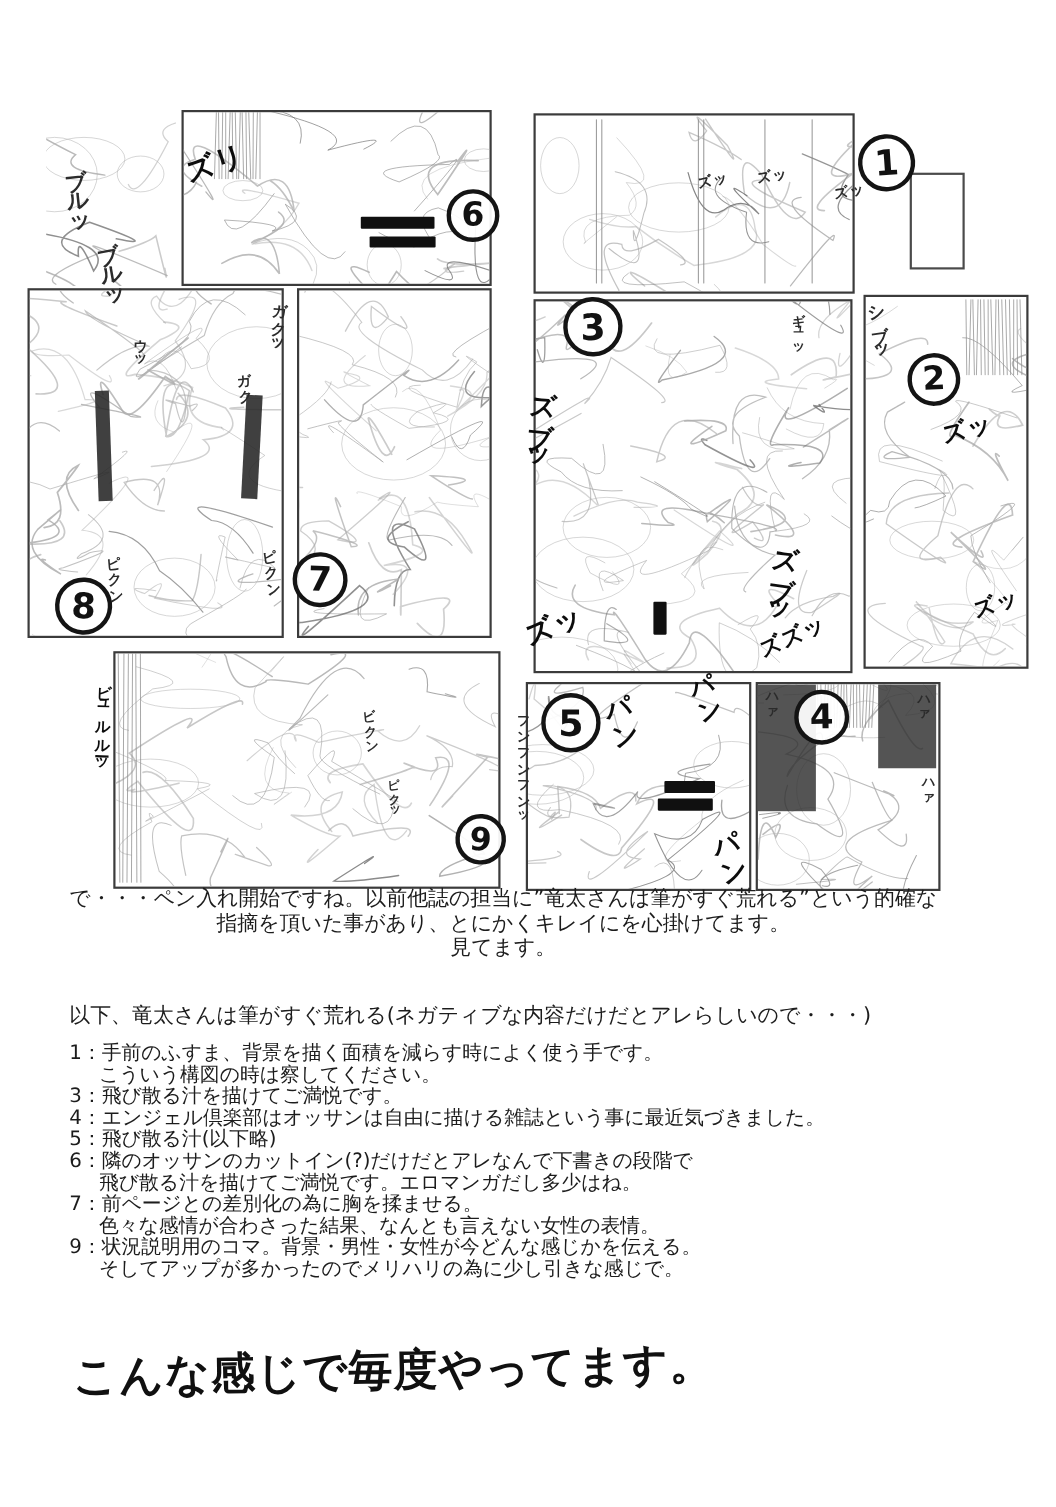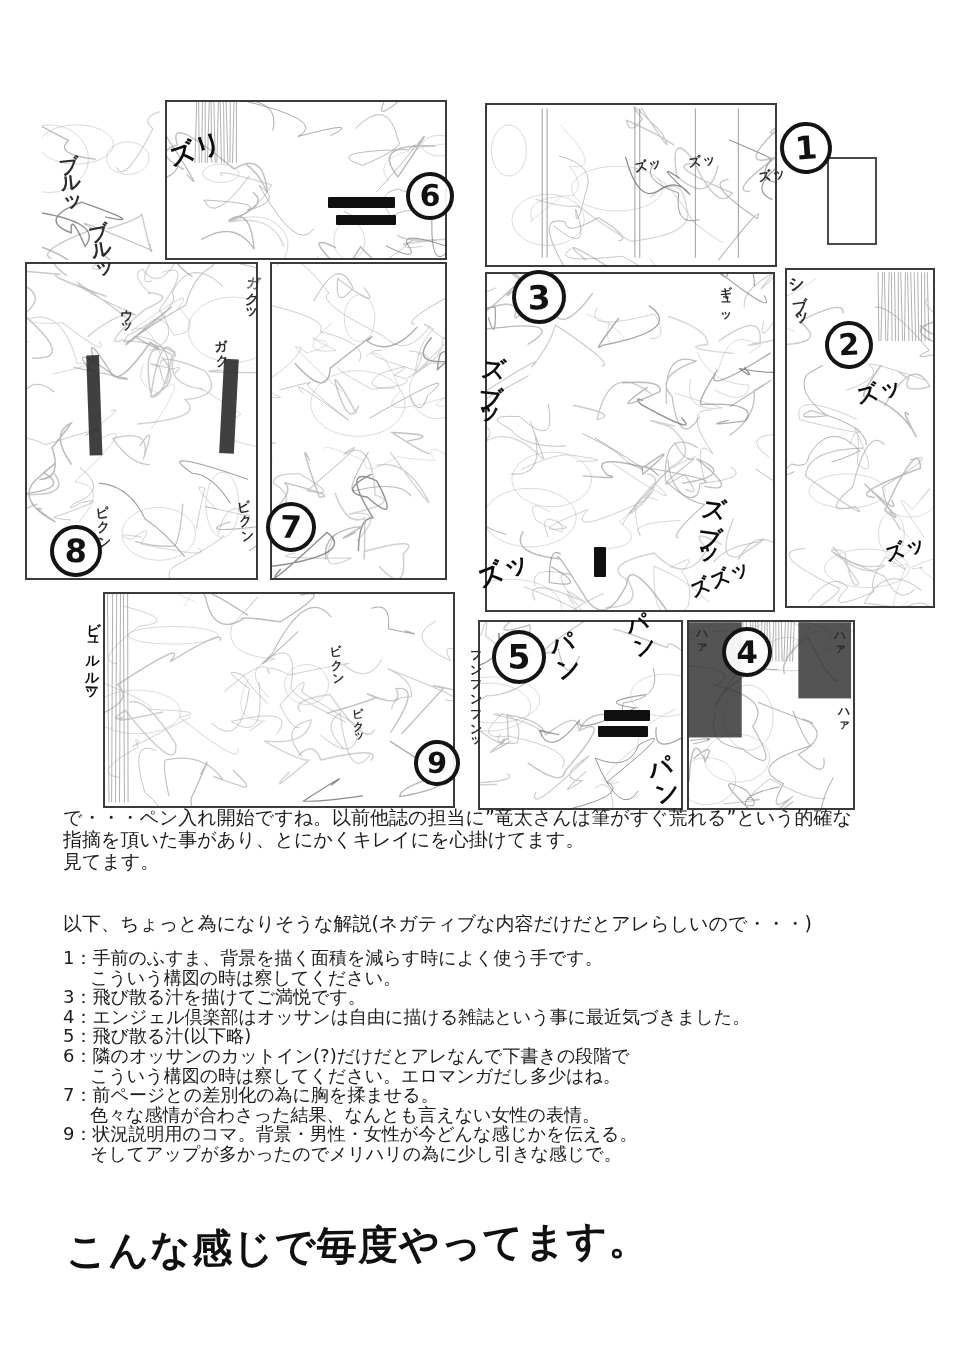--- a/index.html
+++ b/index.html
@@ -22,21 +22,21 @@
     line-height:1;
   }
   .sfx{
     position:absolute;font-weight:700;color:#2b2b2b;white-space:nowrap;
     line-height:1.02;letter-spacing:1px;
   }
   .sfx.vert{writing-mode:vertical-rl;text-orientation:upright;}
   .sfx.dark{color:#0c0c0c;font-weight:800;}
   
   .text-block{position:absolute;left:63px;white-space:nowrap;}
-  .para-line{font-size:19px;line-height:22px;}
+  .para-line{font-size:19px;line-height:22px;text-align:center;}
   .intro-line{font-size:19px;line-height:22px;}
   .note-line{font-size:18px;line-height:19.6px;}
   .note-line.cont{padding-left:27px;}
   .handwritten{
     position:absolute;left:66px;top:1218px;
     font-size:40px;font-weight:700;color:#101010;letter-spacing:1px;
     transform:rotate(-1.2deg);white-space:nowrap;
   }
   .copyright{
     position:absolute;right:52px;top:1416px;font-size:16px;color:#0c4a6e;
@@ -466,30 +466,30 @@
       <div class="num-circle" style="left: 50px; top: 525px; width: 52px; height: 52px; font-size: 32px; transform: rotate(3deg);">8</div>
       <div class="num-circle" style="left: 414px; top: 740px; width: 46px; height: 46px; font-size: 29px; transform: rotate(4deg);">9</div>
     </div>
 
   <div class="text-block" id="para-block" style="top:806px">
       <div class="para-line">で・・・ペン入れ開始ですね。以前他誌の担当に”竜太さんは筆がすぐ荒れる”という的確な</div>
       <div class="para-line">指摘を頂いた事があり、とにかくキレイにを心掛けてます。</div>
       <div class="para-line">見てます。</div>
     </div>
 
-  <div class="text-block intro-line" style="top:912px">以下、ちょっと為になりそうな解説(ネガティブな内容だけだとアレらしいので・・・)</div>
+  <div class="text-block intro-line" style="top:912px">以下、竜太さんは筆がすぐ荒れる(ネガティブな内容だけだとアレらしいので・・・)</div>
 
   <div class="text-block" id="notes-block" style="top:948px">
       <div class="note-line"><span class="note-num">1：</span>手前のふすま、背景を描く面積を減らす時によく使う手です。</div>
       <div class="note-line cont">こういう構図の時は察してください。</div>
       <div class="note-line"><span class="note-num">3：</span>飛び散る汁を描けてご満悦です。</div>
       <div class="note-line"><span class="note-num">4：</span>エンジェル倶楽部はオッサンは自由に描ける雑誌という事に最近気づきました。</div>
       <div class="note-line"><span class="note-num">5：</span>飛び散る汁(以下略)</div>
       <div class="note-line"><span class="note-num">6：</span>隣のオッサンのカットイン(?)だけだとアレなんで下書きの段階で</div>
-      <div class="note-line cont">こういう構図の時は察してください。エロマンガだし多少はね。</div>
+      <div class="note-line cont">飛び散る汁を描けてご満悦です。エロマンガだし多少はね。</div>
       <div class="note-line"><span class="note-num">7：</span>前ページとの差別化の為に胸を揉ませる。</div>
       <div class="note-line cont">色々な感情が合わさった結果、なんとも言えない女性の表情。</div>
       <div class="note-line"><span class="note-num">9：</span>状況説明用のコマ。背景・男性・女性が今どんな感じかを伝える。</div>
       <div class="note-line cont">そしてアップが多かったのでメリハリの為に少し引きな感じで。</div>
     </div>
 
   <div class="handwritten">こんな感じで毎度やってます。</div>
 
   <div class="copyright">©竜太/エンジェル出版</div>
 </div>

